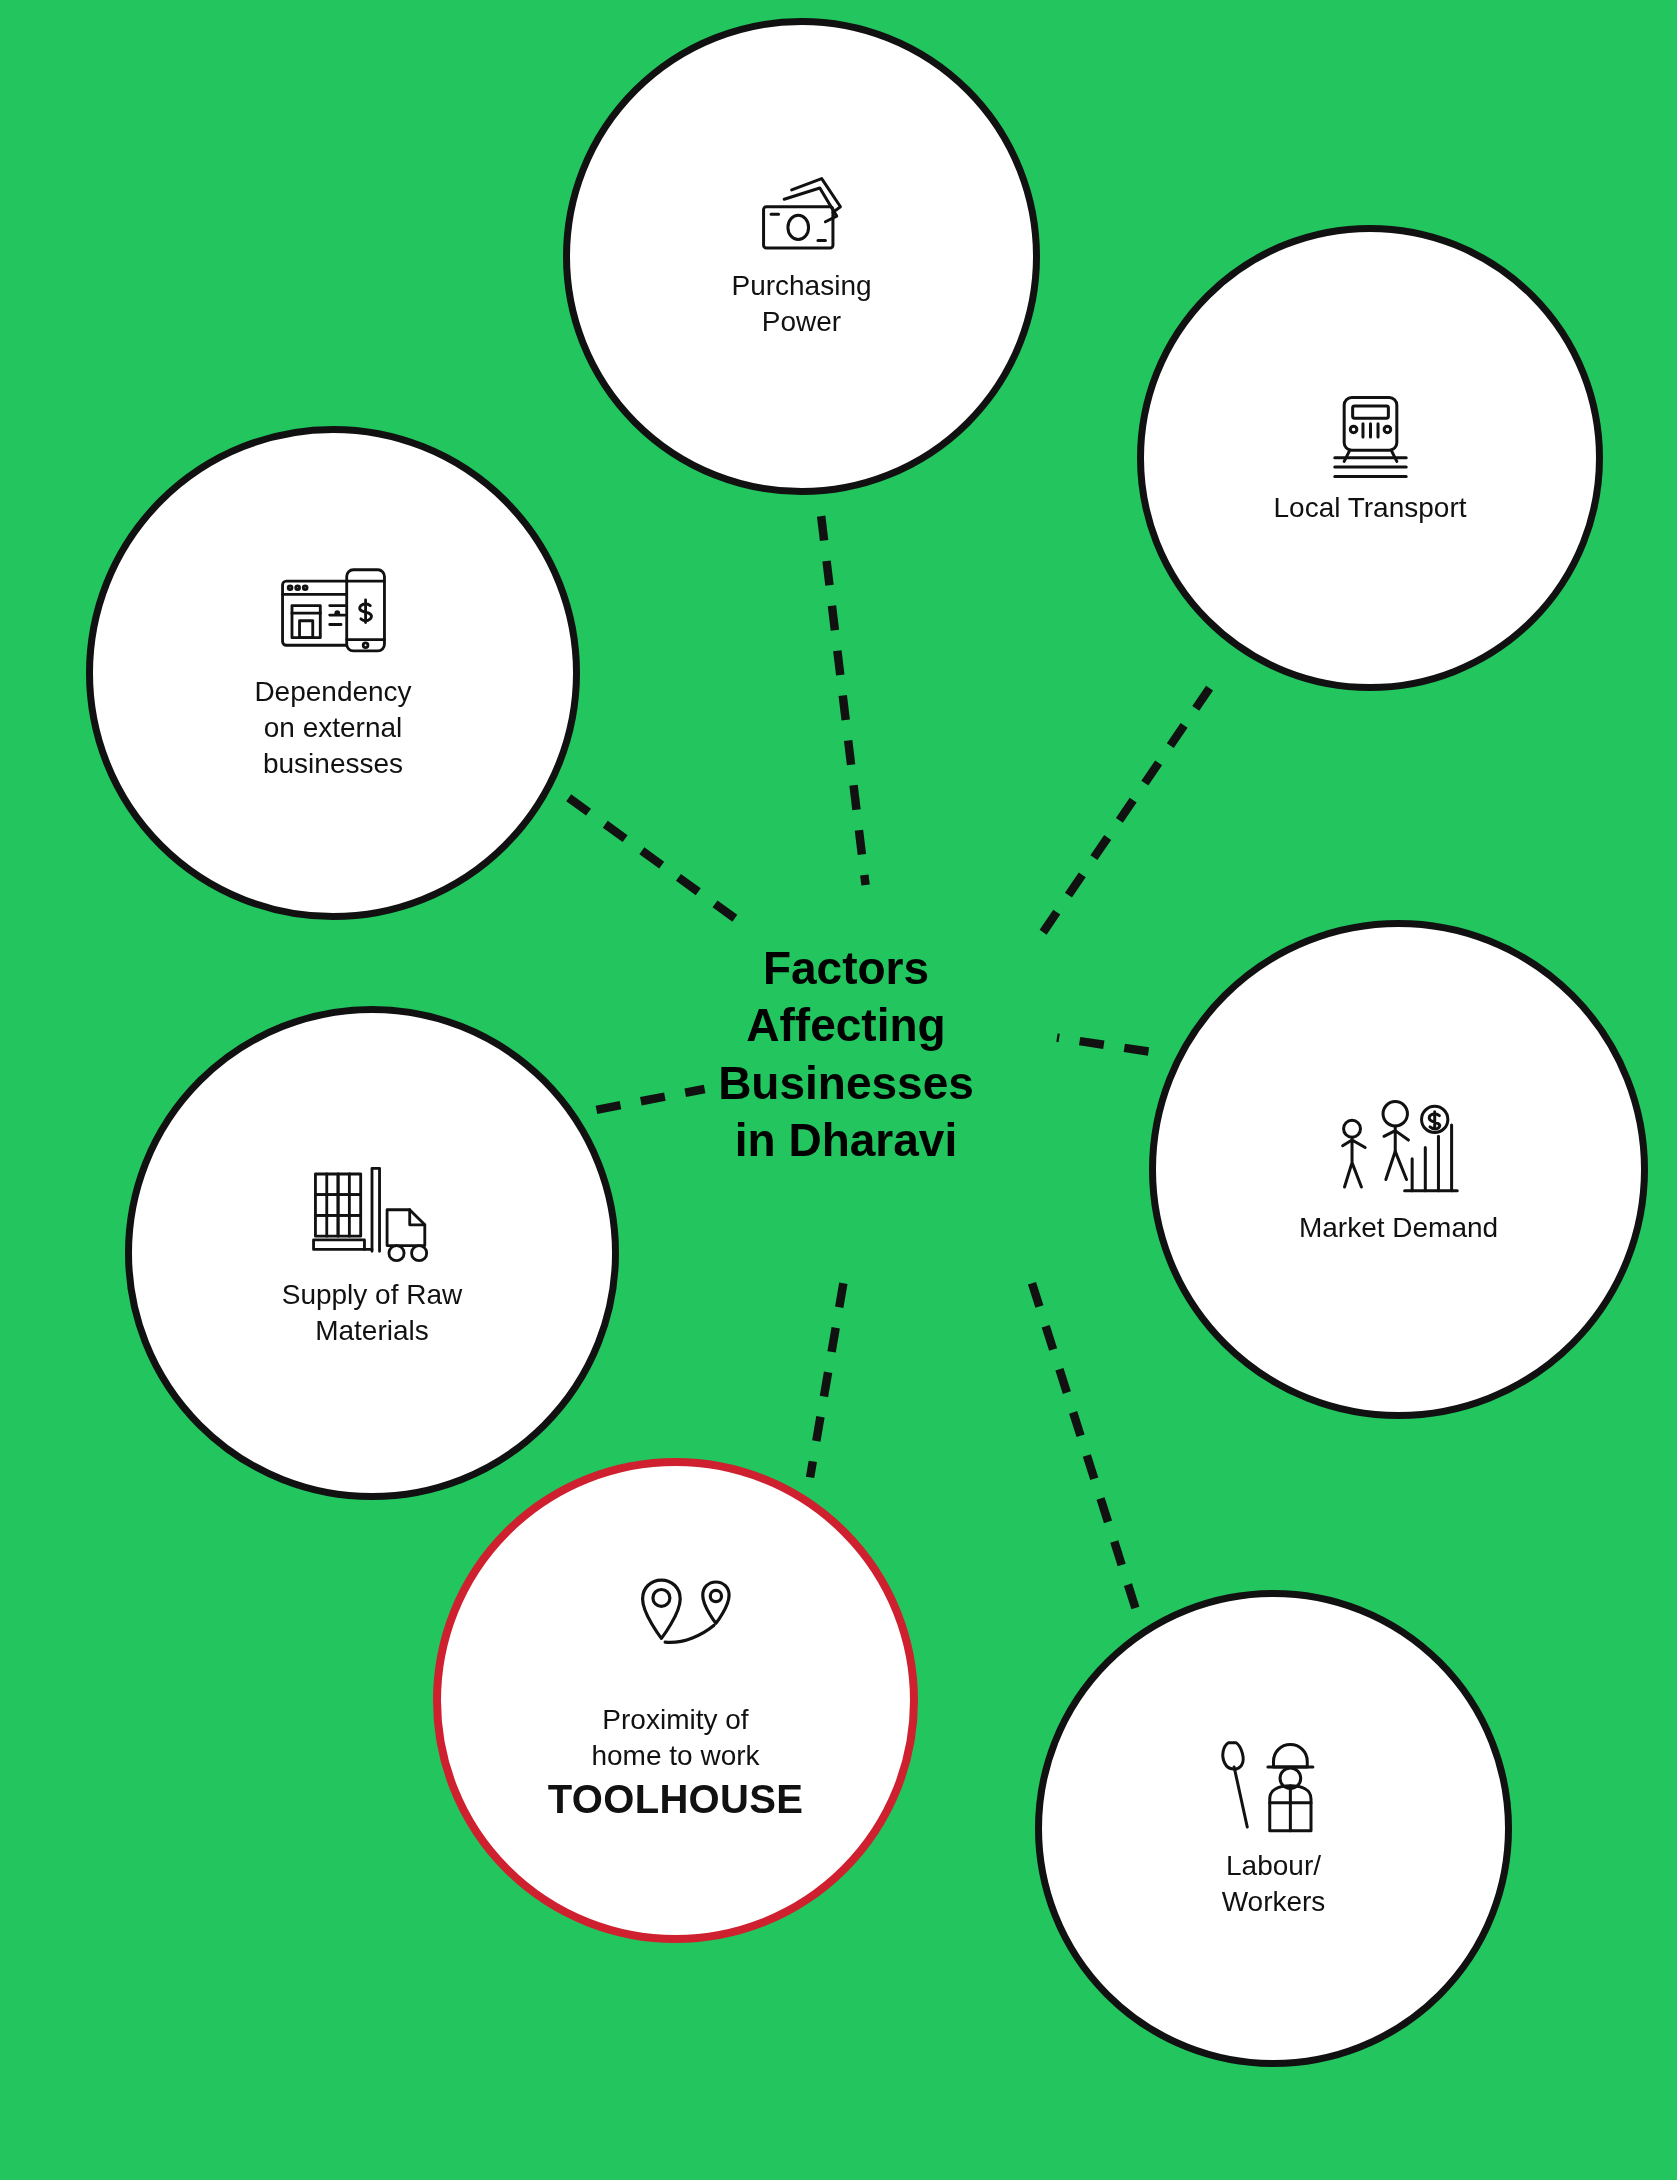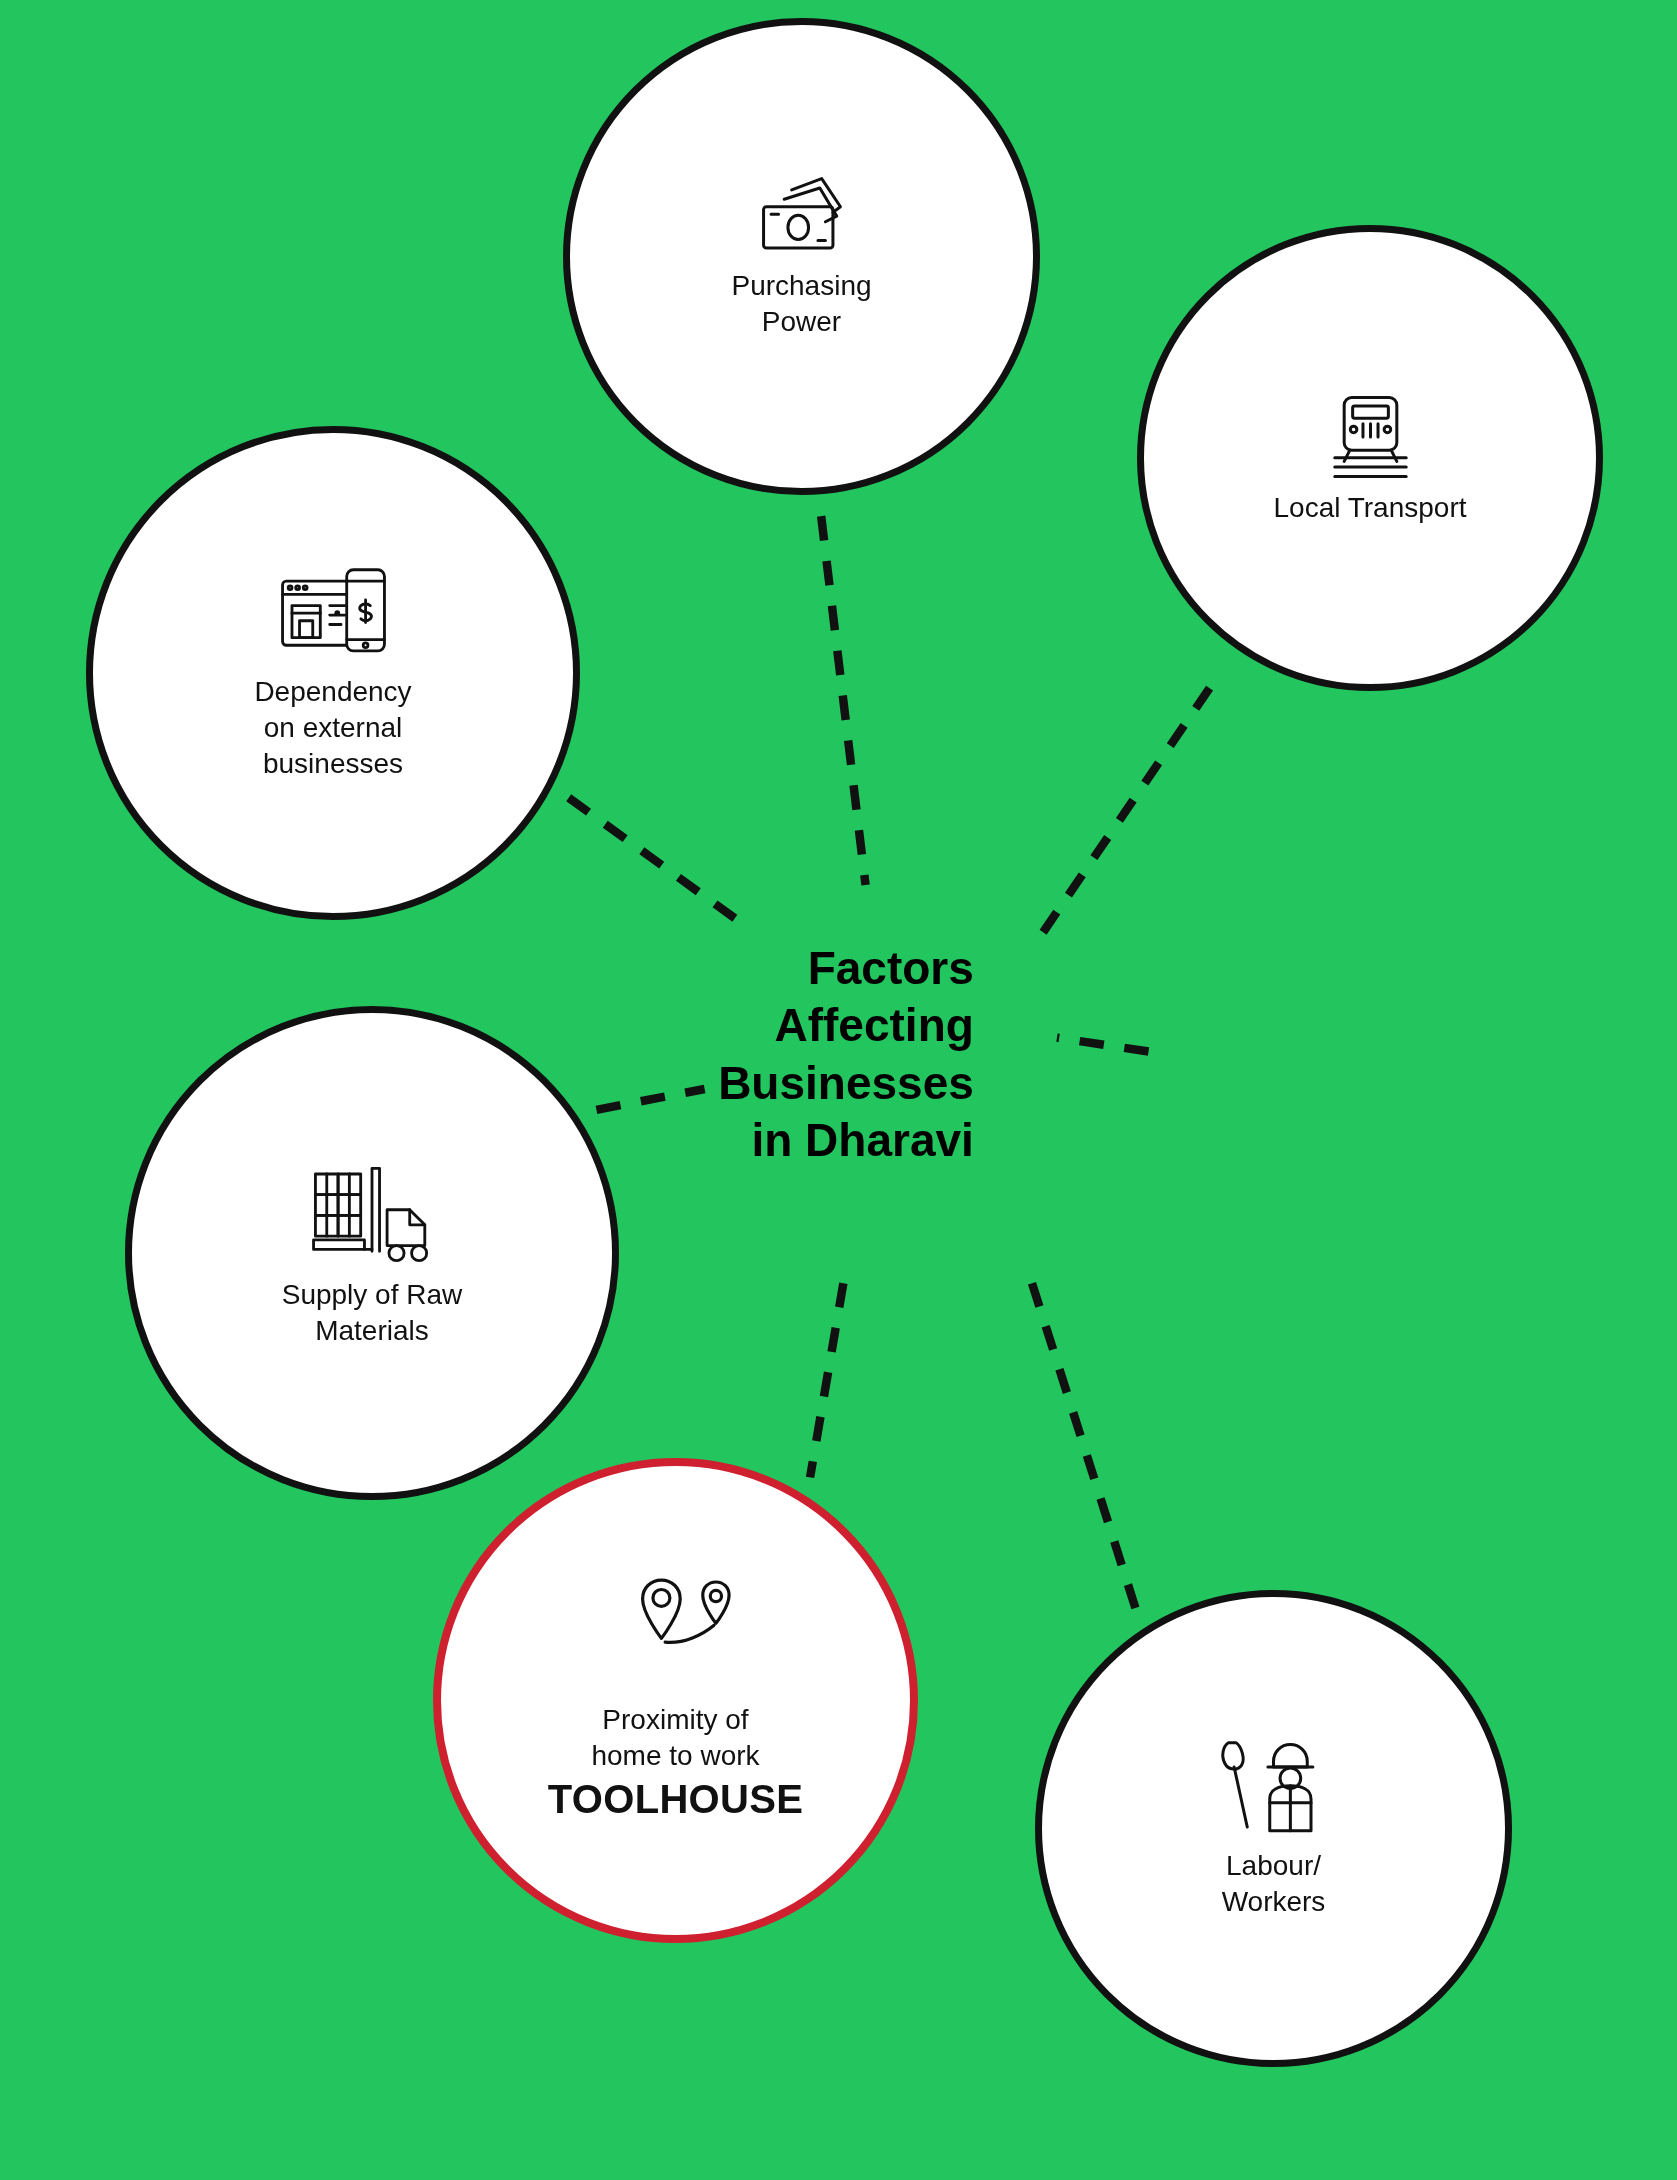--- a/index.html
+++ b/index.html
@@ -56,21 +56,21 @@
     line-height: 1.28;
     color: #111111;
     letter-spacing: 0.3px;
     text-align: center;
   }
   #center-hub {
     position: absolute;
     display: flex;
     align-items: center;
     justify-content: center;
-    text-align: right;
+    text-align: center;
   }
   #center-hub .hub-title {
     font-size: 46px;
     font-weight: bold;
     line-height: 1.25;
     color: #000000;
     white-space: pre-line;
   }
 </style>
 </head>
@@ -136,20 +136,36 @@
         <circle cx="96" cy="86" r="2.5"></circle>
         <path d="M96 38 L96 62 M101 44 Q96 40 91 44 Q87 49 96 51 Q105 53 101 58 Q96 62 91 58"></path>
         <circle cx="66" cy="52" r="3" fill="#111" stroke="none"></circle>
       </svg>
     </span>
     <span class="node-label">Dependency
 on external
 businesses</span>
   </div>
 
+  <div class="node" style="width: 499px; height: 499px; left: 1149px; top: 920px; border: 7.5px solid rgb(17, 17, 17);">
+    <span class="node-icon">
+      <svg width="124" height="111" viewBox="0 0 132 118" fill="none" stroke="#111" stroke-width="3.2" stroke-linejoin="round" stroke-linecap="round">
+        <circle cx="16" cy="38" r="9"></circle>
+        <path d="M16 47 L16 74 M16 74 L8 100 M16 74 L26 100 M6 56 L16 50 L30 58"></path>
+        <circle cx="62" cy="22" r="13"></circle>
+        <path d="M62 35 L62 62 M50 46 L62 40 L76 50"></path>
+        <path d="M62 62 L52 92 M62 62 L74 92"></path>
+        <circle cx="104" cy="28" r="14"></circle>
+        <path d="M104 20 L104 38 M109 24 Q104 20 99 24 Q96 29 104 31 Q112 33 108 37 Q104 40 99 36"></path>
+        <path d="M80 104 L80 70 M94 104 L94 58 M108 104 L108 46 M122 104 L122 34"></path>
+        <path d="M72 104 L128 104"></path>
+      </svg>
+    </span>
+    <span class="node-label">Market Demand</span>
+  </div>
 
   <div class="node" style="width: 494px; height: 494px; left: 125px; top: 1006px; border: 7.5px solid rgb(17, 17, 17);">
     <span class="node-icon">
       <svg width="132" height="115" viewBox="0 0 140 122" fill="none" stroke="#111" stroke-width="3" stroke-linejoin="round" stroke-linecap="round">
         <rect x="10" y="18" width="24" height="22"></rect>
           <rect x="34" y="18" width="24" height="22"></rect>
         <rect x="10" y="40" width="24" height="22"></rect>
           <rect x="34" y="40" width="24" height="22"></rect>
         <rect x="10" y="62" width="24" height="22"></rect>
           <rect x="34" y="62" width="24" height="22"></rect>

